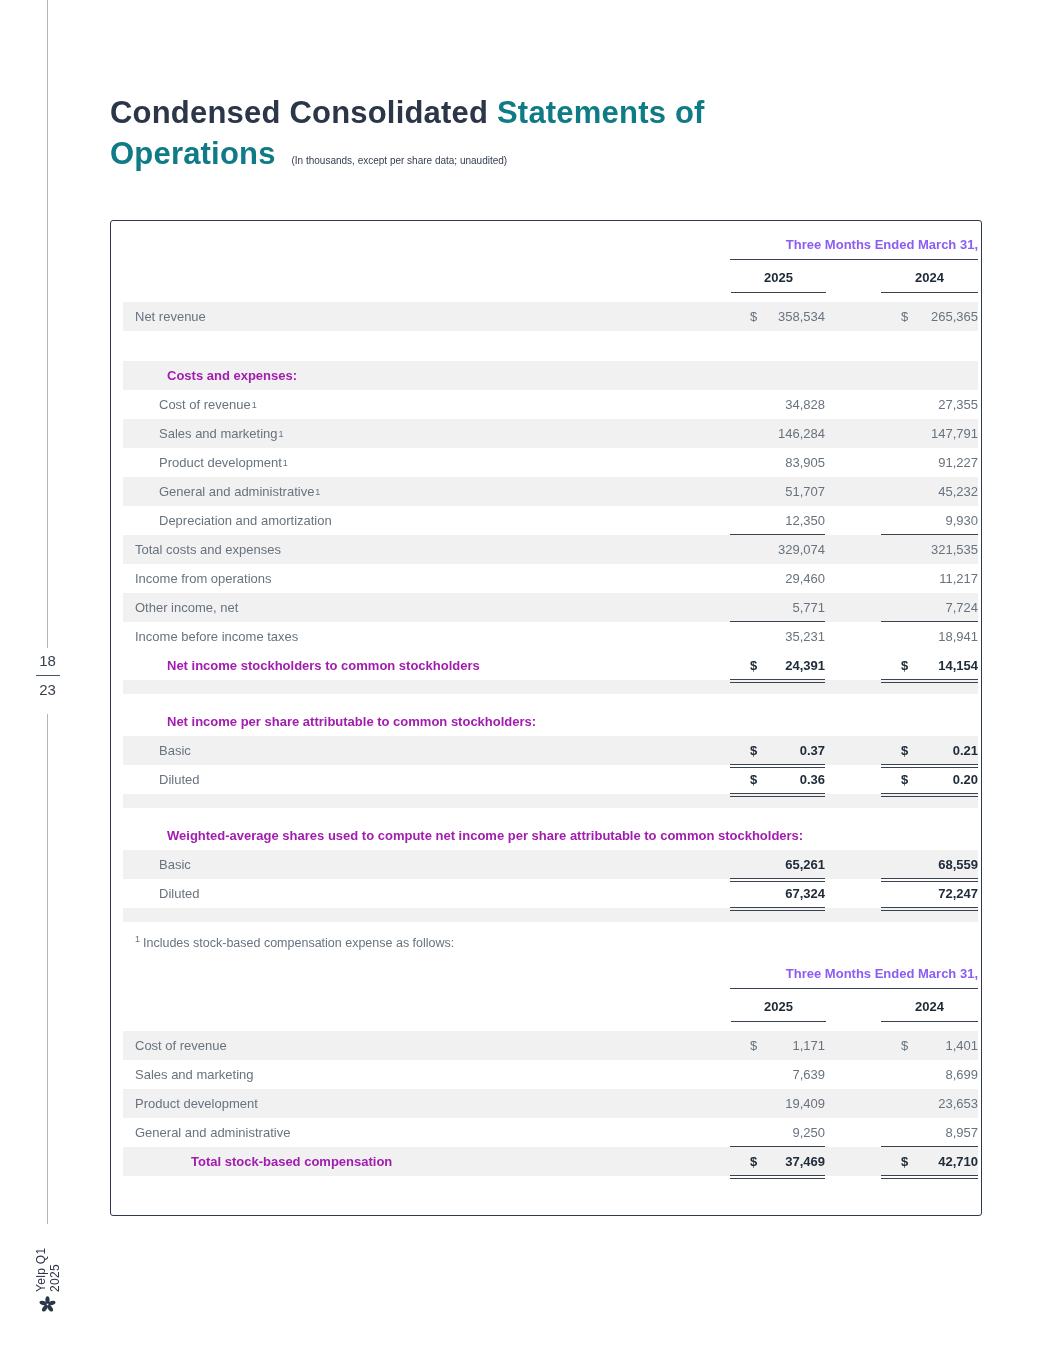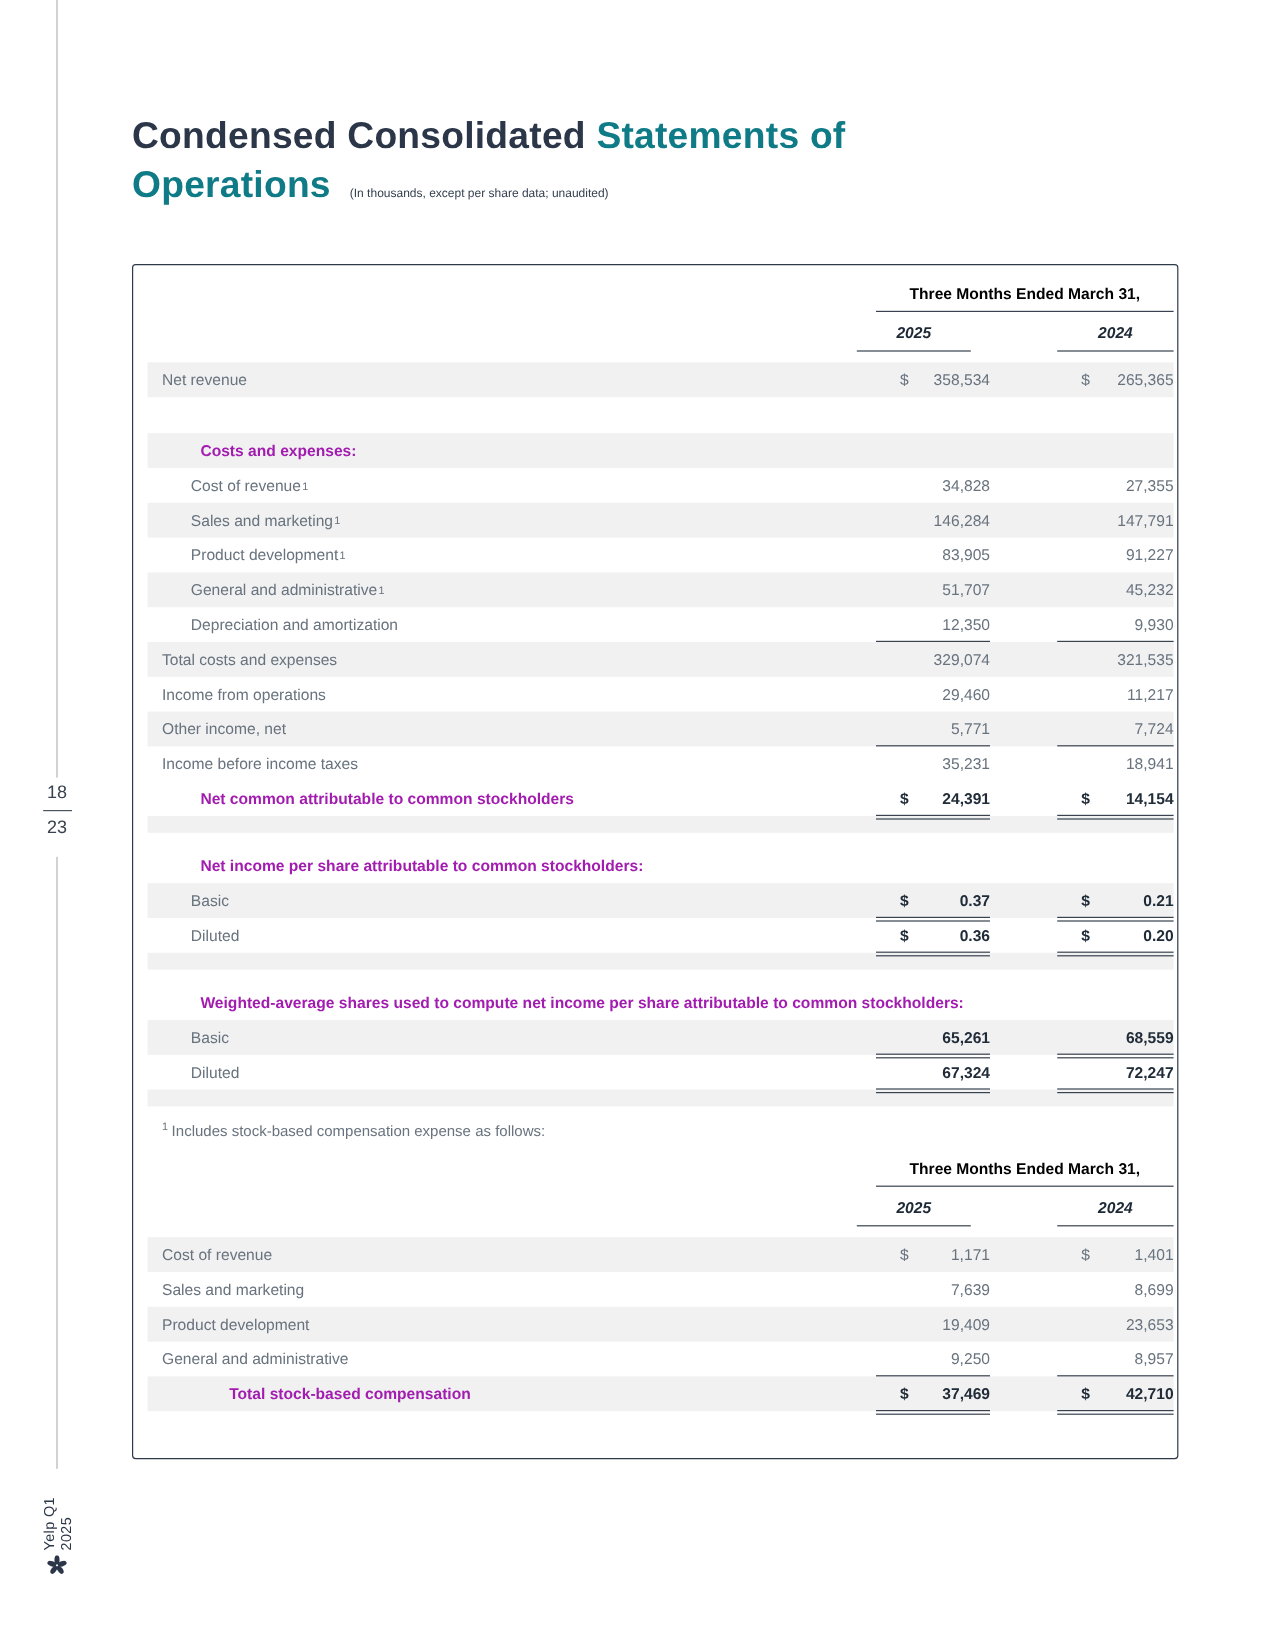--- a/index.html
+++ b/index.html
@@ -31,24 +31,24 @@
   .title .teal { color:var(--teal); }
   .title .subtitle { font-weight:normal; font-size:10px; letter-spacing:0;
                      color:#333f4e; margin-left:7px; }
 
   
   .card { position:absolute; left:110px; top:220px; width:872px; height:996px;
           border:1px solid var(--card-border); border-radius:3px; background:#fff;
           padding:16px 3px 20px 12px; }
 
   .thead { display:grid; grid-template-columns:1fr 248px; }
-  .thead .period { text-align:center; font-size:13px; font-weight:bold; color:#000000;
+  .thead .period { text-align:right; font-size:13px; font-weight:bold; color:#8b5cf6;
                    padding-bottom:7px; border-bottom:1px solid var(--rule); }
-  .thead2 { display:grid; grid-template-columns:1fr 95px 97px; column-gap:72px;
-            margin-top:7px; margin-bottom:9px;font-style:italic; }
+  .thead2 { display:grid; grid-template-columns:1fr 95px 97px; column-gap:55px;
+            margin-top:7px; margin-bottom:9px; }
   .thead2 .yr { text-align:center; font-size:13px; font-weight:bold; color:#1e2936;
                 padding:3px 0 7px; border-bottom:1px solid var(--rule); }
 
   .trow { display:grid; grid-template-columns:1fr 95px 97px; column-gap:56px;
           align-items:stretch; min-height:29px; }
   .trow.shade { background:var(--stripe); }
   .trow.spacer { min-height:0; }
   .trow.section .tlabel { grid-column:1 / -1; }
   .tlabel { font-size:13px; color:var(--gray); padding-left:12px;
             display:flex; align-items:center; }
@@ -219,21 +219,21 @@
           <div class="tcell">
             <span class="cur"></span>
             <span class="num">35,231</span>
           </div>
           <div class="tcell">
             <span class="cur"></span>
             <span class="num">18,941</span>
           </div>
         </div>
         <div class="trow">
-          <div class="tlabel bold" style="padding-left: 12px;">Net common attributable to common stockholders</div>
+          <div class="tlabel bold" style="padding-left: 12px;">Net income stockholders to common stockholders</div>
           <div class="tcell b-double bold">
             <span class="cur">$</span>
             <span class="num">24,391</span>
           </div>
           <div class="tcell b-double bold">
             <span class="cur">$</span>
             <span class="num">14,154</span>
           </div>
         </div>
         <div class="trow shade spacer" style="height: 14px;"></div>

